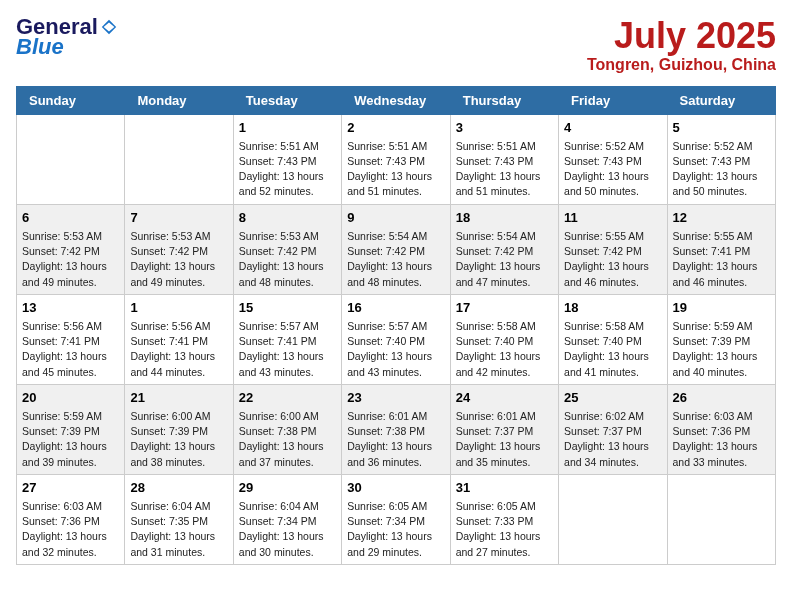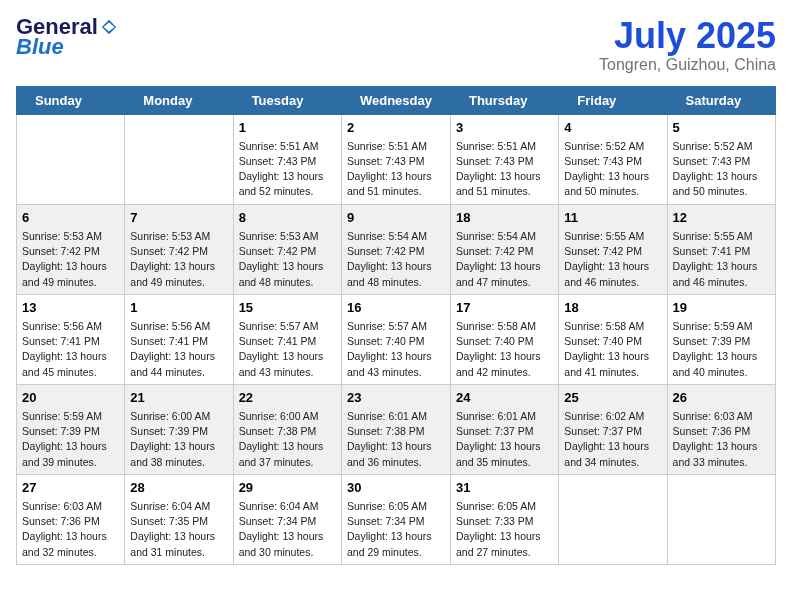--- a/index.html
+++ b/index.html
@@ -33,39 +33,39 @@
       width: 18px;
       height: 18px;
       margin-left: 2px;
       display: inline-block;
     }
     .month-title {
       text-align: right;
     }
     .month-title h1 {
       font-size: 36px;
-      color: #1d4ed8;
+      color: #b91c1c;
       font-weight: bold;
       line-height: 1.1;
     }
     .month-title h2 {
       font-size: 16px;
-      color: #737373;
-      font-weight: normal;
+      color: #b91c1c;
+      font-weight: bold;
     }
     .calendar {
       width: 100%;
       border-collapse: collapse;
       border: 1px solid #ccc;
     }
     .calendar th {
       background: #2e6da4;
       color: #fff;
       text-align: left;
-      padding: 6px 18px;
+      padding: 6px 12px;
       font-size: 13px;
       border: 1px solid #2e6da4;
     }
     .calendar td {
       vertical-align: top;
       padding: 4px 5px;
       border: 1px solid #ccc;
       width: calc(100% / 7);
       min-height: 80px;
       font-size: 11px;

